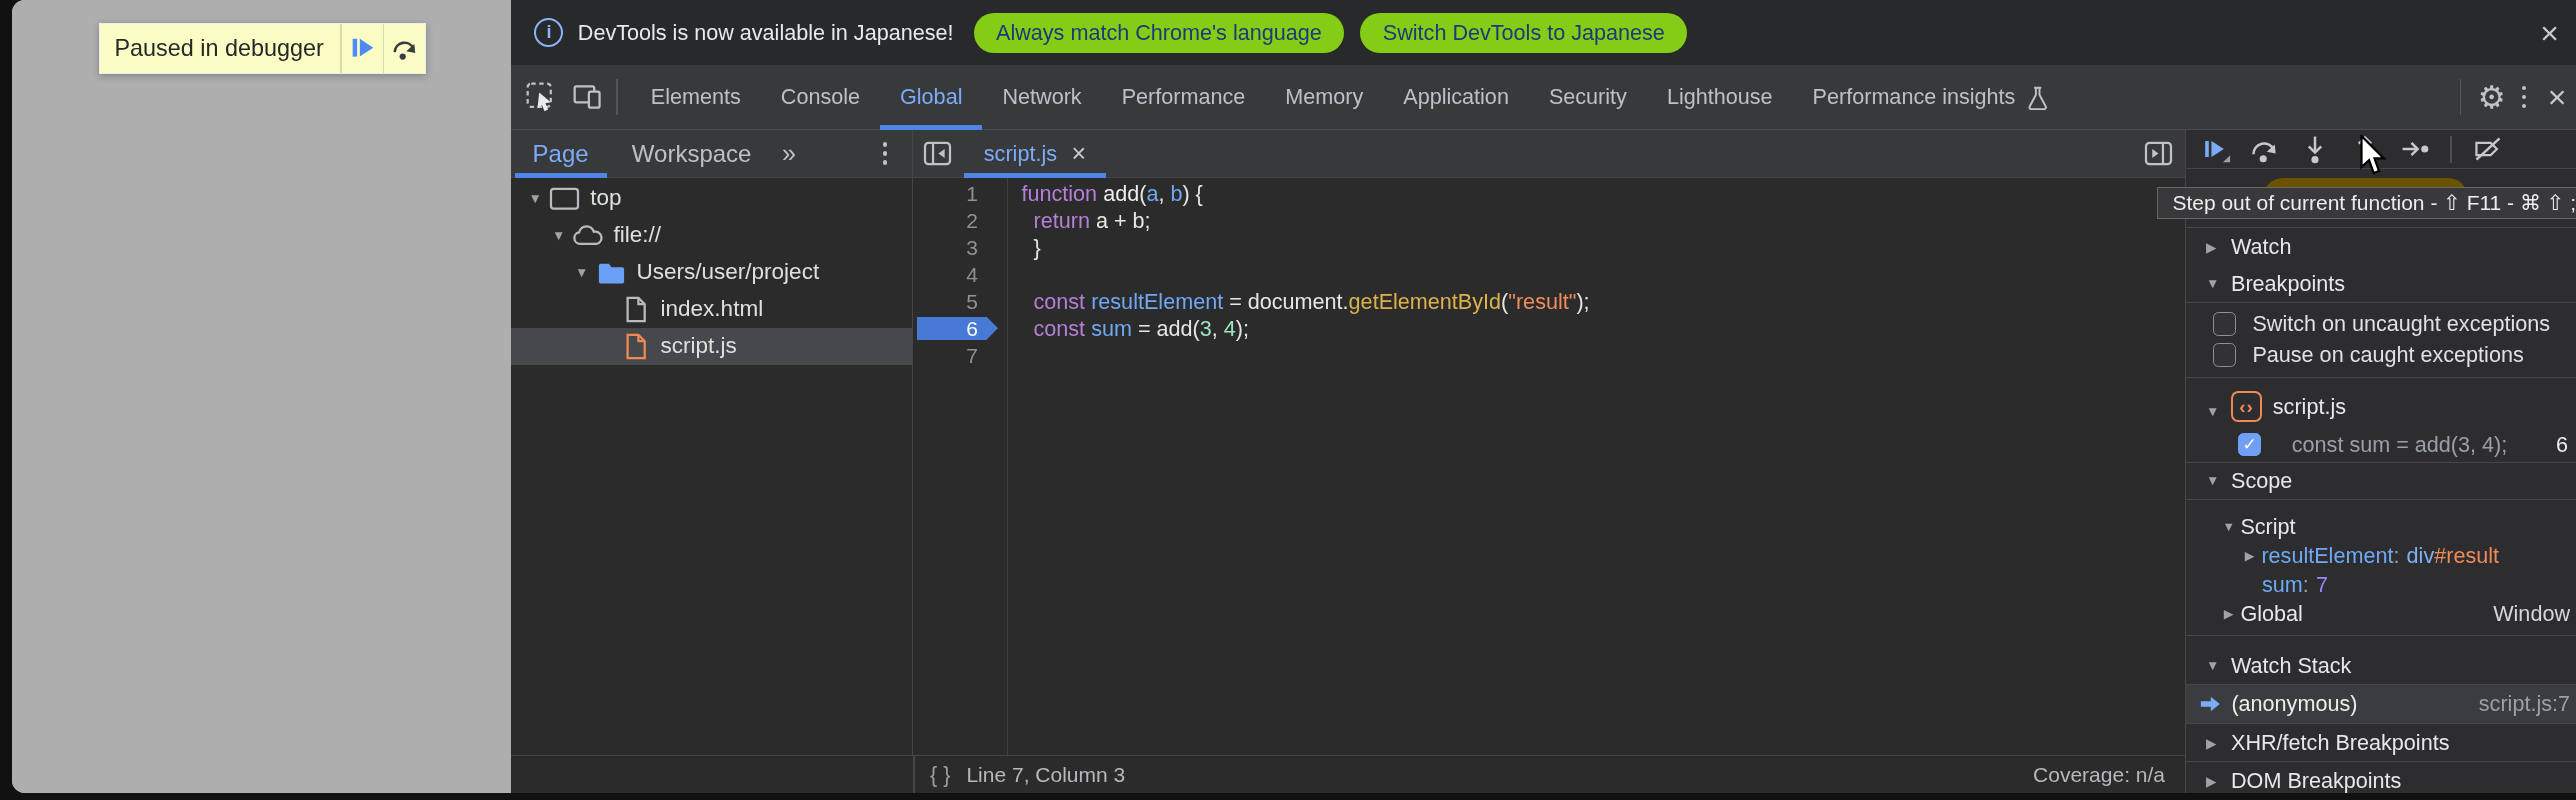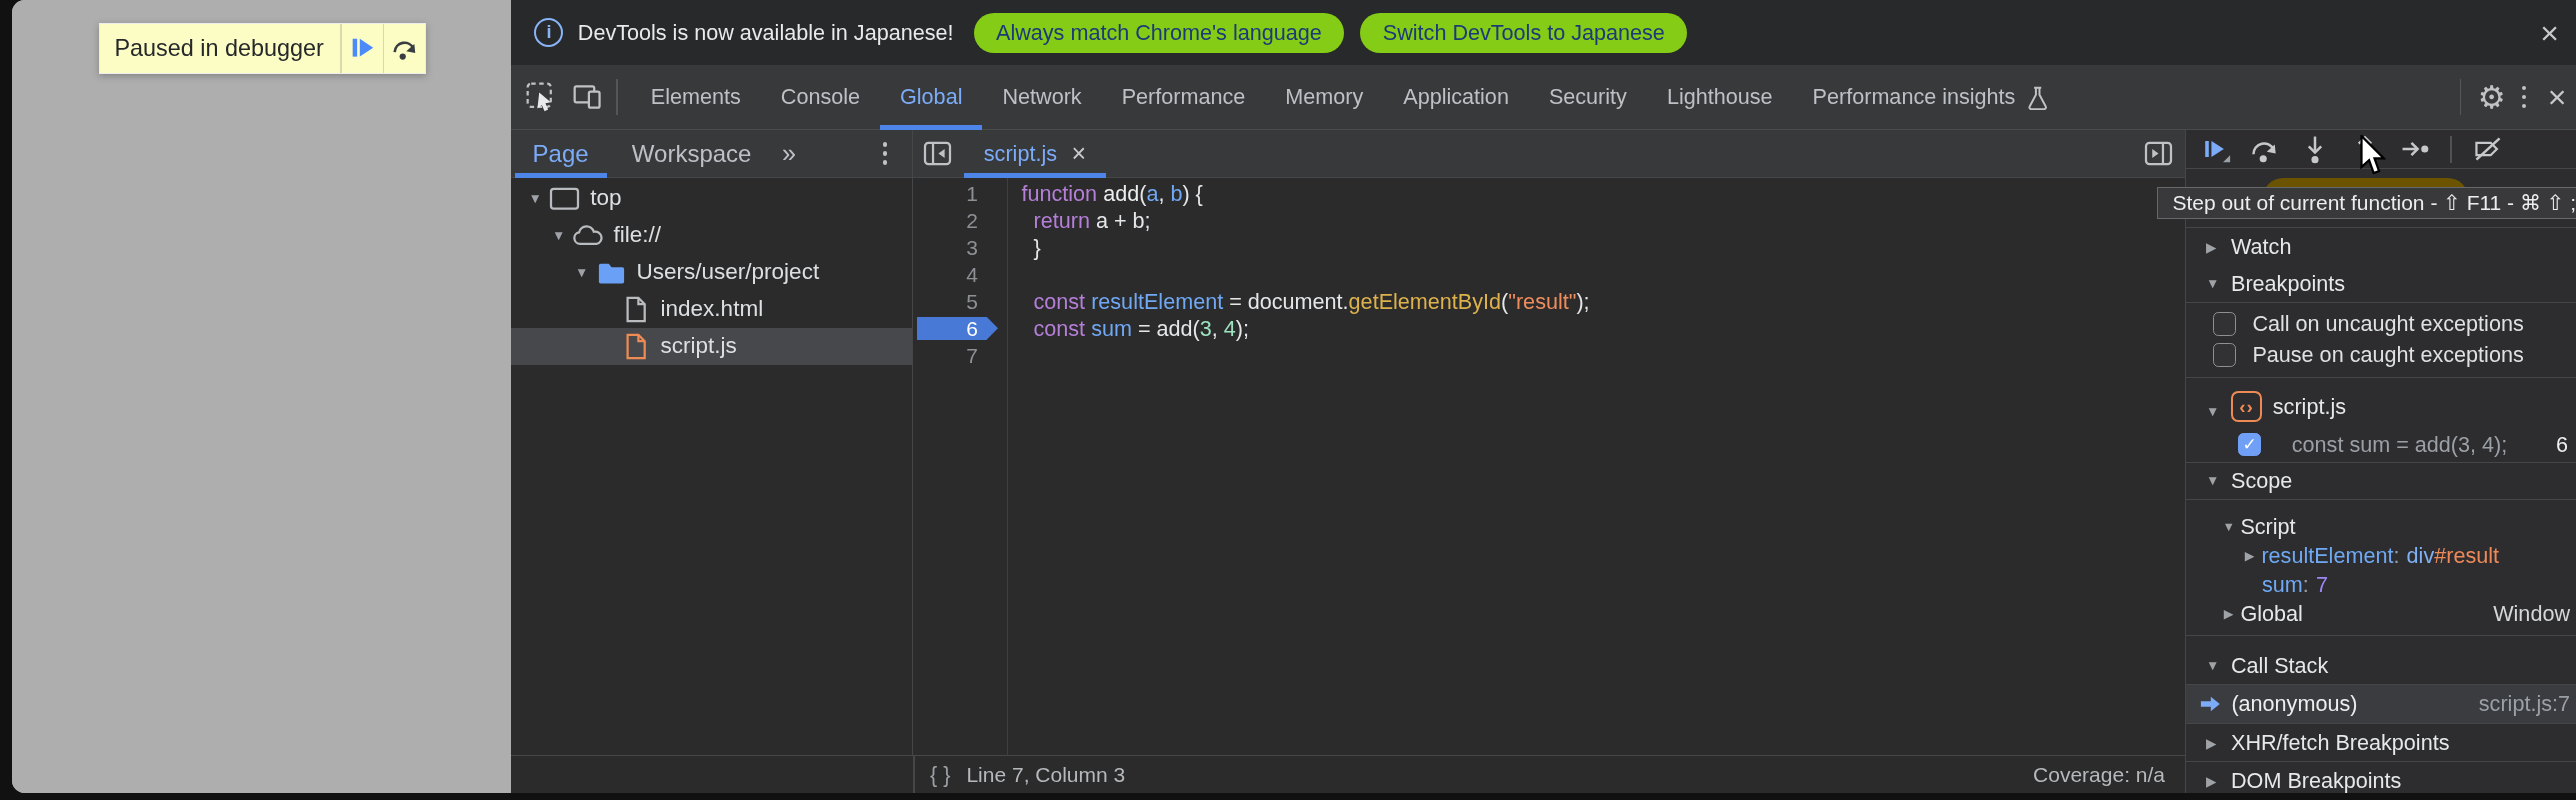--- a/index.html
+++ b/index.html
@@ -389,21 +389,21 @@
           <span class="tri">▶</span>
           <span>Watch</span>
         </div>
         <div class="sb-row b-bot">
           <span class="tri">▼</span>
           <span>Breakpoints</span>
         </div>
         <div style="height:5.4px;flex:0 0 auto;"></div>
         <div class="cb-row">
           <span class="checkbox"></span>
-          <span>Call on uncaught exceptions</span>
+          <span>Switch on uncaught exceptions</span>
         </div>
         <div class="cb-row">
           <span class="checkbox"></span>
           <span>Pause on caught exceptions</span>
         </div>
         <div id="bp-divider"></div>
 
         <div id="bp-group-header">
           <span class="tri" style="padding-bottom:3.6px;">▼</span>
           <span class="src-icon">‹›</span>
@@ -439,21 +439,21 @@
           <div class="scope-row" style="padding-left:31px;">
             <span class="tri">▶</span>
             <span style="color:#e6e8ea;">Global</span>
             <span class="rval">Window</span>
           </div>
         </div>
         <div id="callstack-gap"></div>
 
         <div class="sb-row b-bot">
           <span class="tri">▼</span>
-          <span>Call Stack</span>
+          <span>Watch Stack</span>
         </div>
         <div class="frame-row">
           <span class="frame-arrow">
             <svg width="21.6" height="18" viewBox="0 0 24 20">
                 <polygon points="1,7 12,7 12,2 22,10 12,18 12,13 1,13" fill="#7cacf8"></polygon>
               </svg>
           </span>
           <span>(anonymous)</span>
           <span class="f-loc">script.js:7</span>
         </div>

